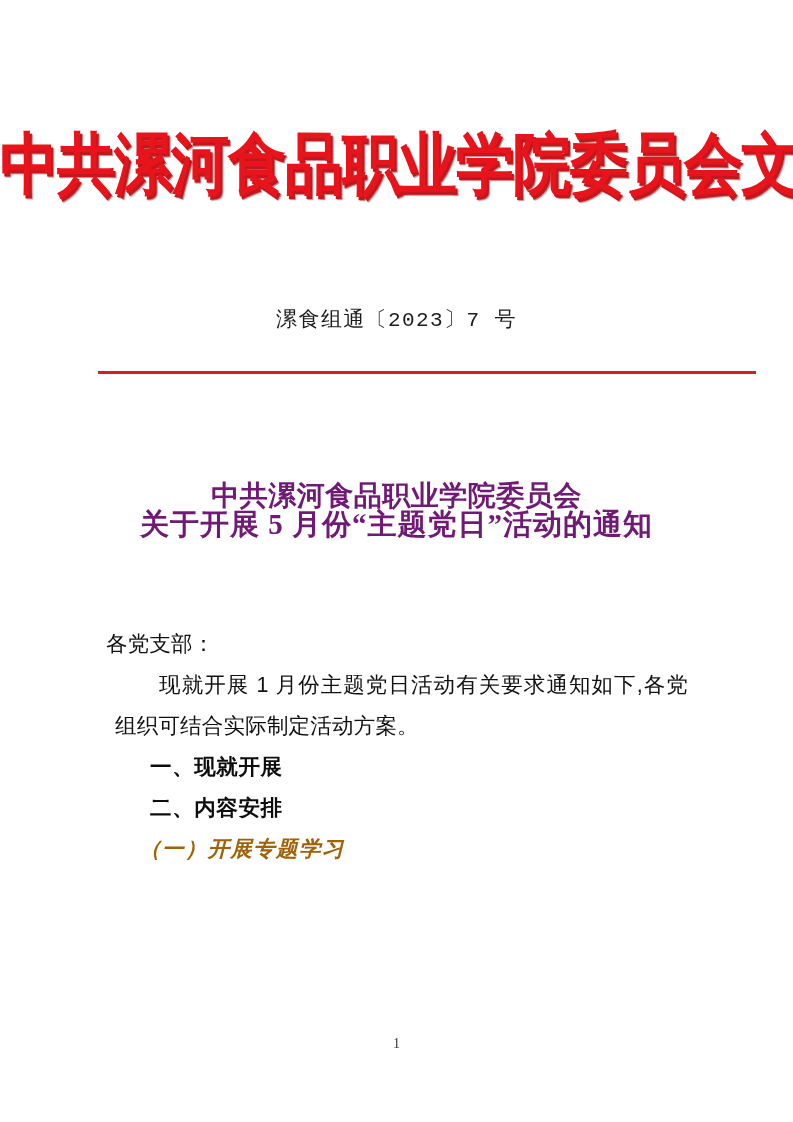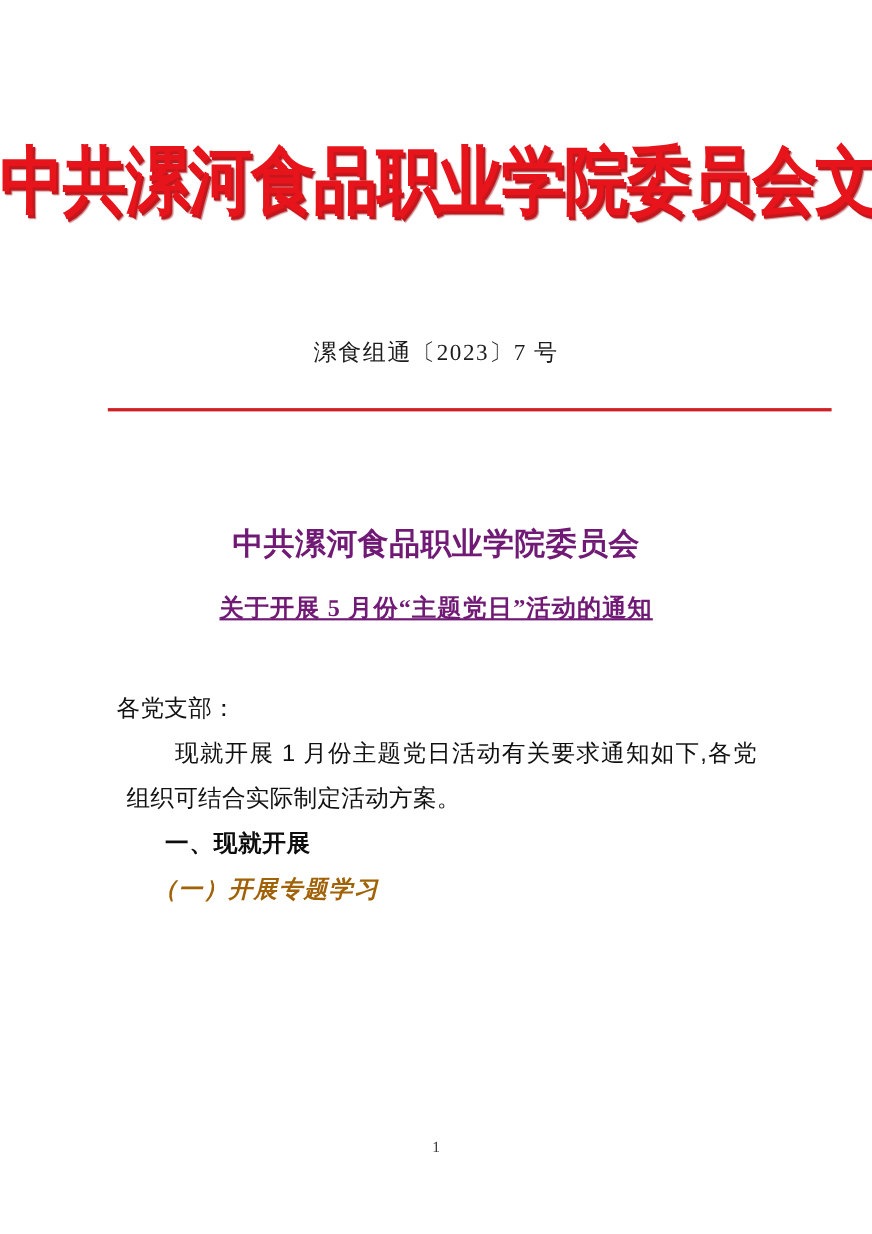--- a/index.html
+++ b/index.html
@@ -48,21 +48,21 @@
     transform-origin: center top;
   }
 
   
   .doc-number {
     position: absolute;
     left: 0;
     top: 306px;
     width: 793px;
     text-align: center;
-    font-family: Liberation Serif, serif;
+    font-family: Liberation Mono, monospace;
     font-size: 21px;
     line-height: 1.4;
     color: #1c1c1c;
     letter-spacing: 1.4px;
   }
 
   
   .red-rule {
     position: absolute;
     left: 98px;
@@ -85,24 +85,22 @@
     font-family: "Liberation Serif", "DejaVu Serif", serif;
     font-size: 28px;
     font-weight: bold;
     color: #701a75;
     line-height: 1;
     letter-spacing: 0.5px;
     white-space: nowrap;
   }
 
   .doc-title-line + .doc-title-line {
-    margin-top: 32px;
-    font-size: 22px;
+    font-size: 29px;
     letter-spacing: 1px;
-    text-decoration: underline;
   }
 
   
   .body-content {
     position: absolute;
     left: 106px;
     top: 624px;
     width: 582px;
   }
 
@@ -183,20 +181,21 @@
 
   <div class="body-content">
 
     <p class="p">各党支部：</p>
 
     <p class="p indent hang">现就开展 1 月份主题党日活动有关要求通知如下,各党组织可结合实际制定活动方案。</p>
 
     <p class="heading">一、现就开展</p>
 
 
+    <p class="heading">二、内容安排</p>
 
     <p class="subheading">（一）开展专题学习</p>
 
   </div>
 
   <div class="page-number">1</div>
 
 </div>
 
 </body></html>

